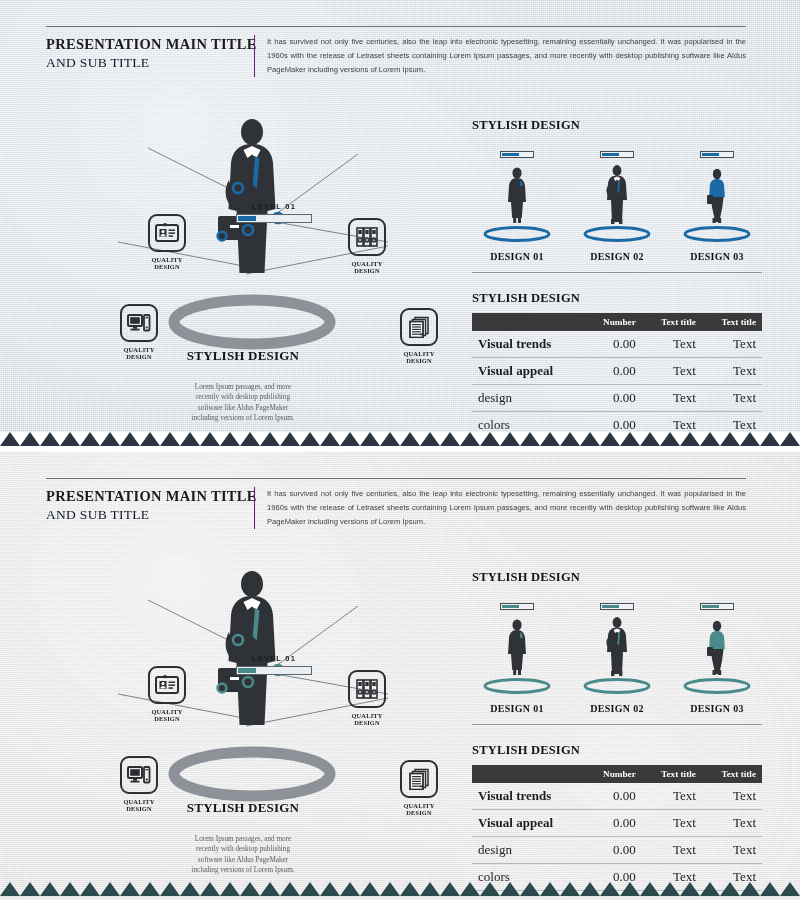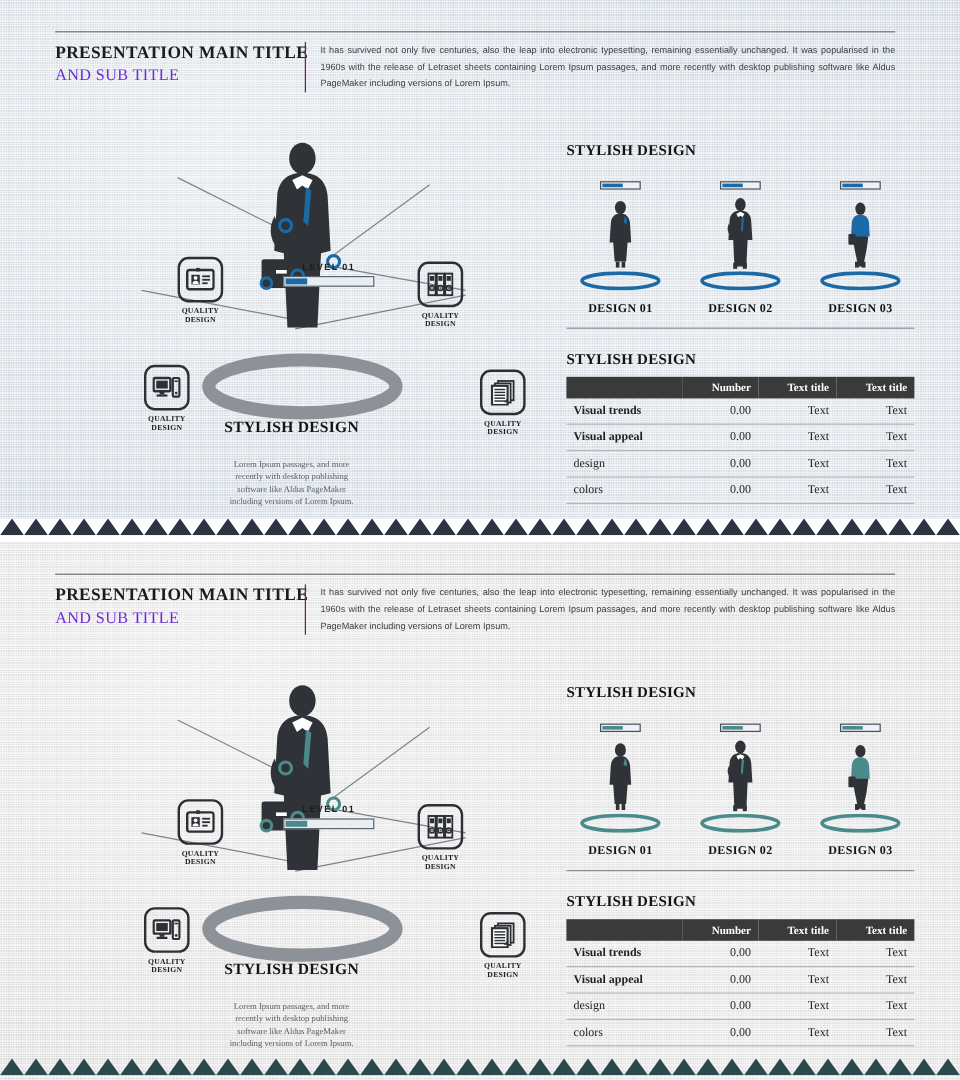--- a/index.html
+++ b/index.html
@@ -78,41 +78,41 @@
   .main-title {
     font-size: 14.5px;
     font-weight: bold;
     letter-spacing: .3px;
     color: #1b1b1b;
     line-height: 1.25;
     white-space: nowrap;
   }
   .sub-title {
     font-size: 13.5px;
-    color: #6d28d9;
+    color: #0f172a;
     letter-spacing: .3px;
     line-height: 1.35;
     margin-top: 1px;
   }
   .header-body {
     flex: 1;
     border-left: 1px solid #701a75;
     padding-left: 12px;
     font-family: "Liberation Sans", sans-serif;
     font-size: 7.6px;
     line-height: 1.85;
     color: #3a3f45;
     text-align: justify;
   }
 
   
   .info-area { position: absolute; left: 40px; top: 96px; width: 420px; height: 320px; }
   .info-svg  { position: absolute; left: 0; top: 0; }
 
-  .level-box { position: absolute; left: 196px; top: 106px; width: 76px; text-align: center; margin-top: 16px; }
+  .level-box { position: absolute; left: 196px; top: 106px; width: 76px; text-align: center; }
   .level-label {
     font-family: "Liberation Sans", sans-serif;
     font-size: 7.5px;
     font-weight: bold;
     letter-spacing: 1.2px;
     color: #1c1c1c;
   }
   .bar-track {
     margin-top: 3px;
     height: 9px;
@@ -178,21 +178,21 @@
     background: #3a3a3a;
     color: #ffffff;
     font-size: 9.2px;
     font-weight: bold;
     padding: 4px 6px;
     text-align: right;
     white-space: nowrap;
   }
   .tbl thead th.lead { text-align: left; }
   .tbl tbody td {
-    font-size: 10px;
+    font-size: 13px;
     color: #1f1f1f;
     padding: 5px 6px;
     text-align: right;
     border-bottom: 1px solid #b4b9be;
   }
   .tbl tbody td.lead { text-align: left; font-weight: bold; }
   .tbl tbody tr:nth-child(n+3) td.lead { font-weight: normal; }
 </style>
 </head>
 <body>

